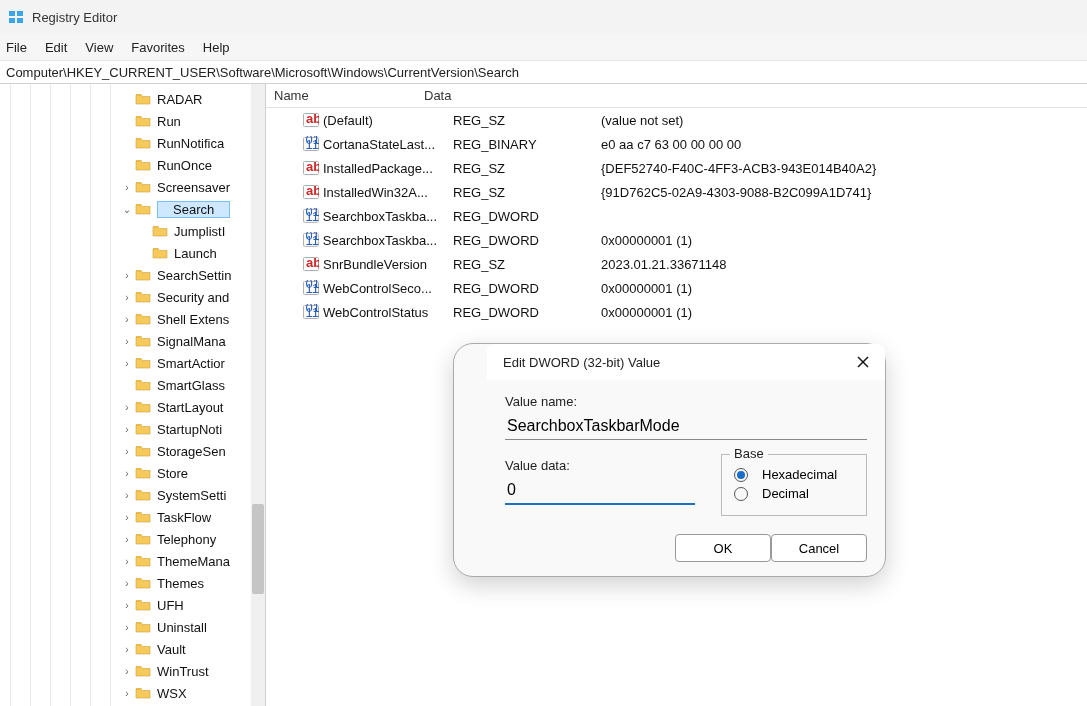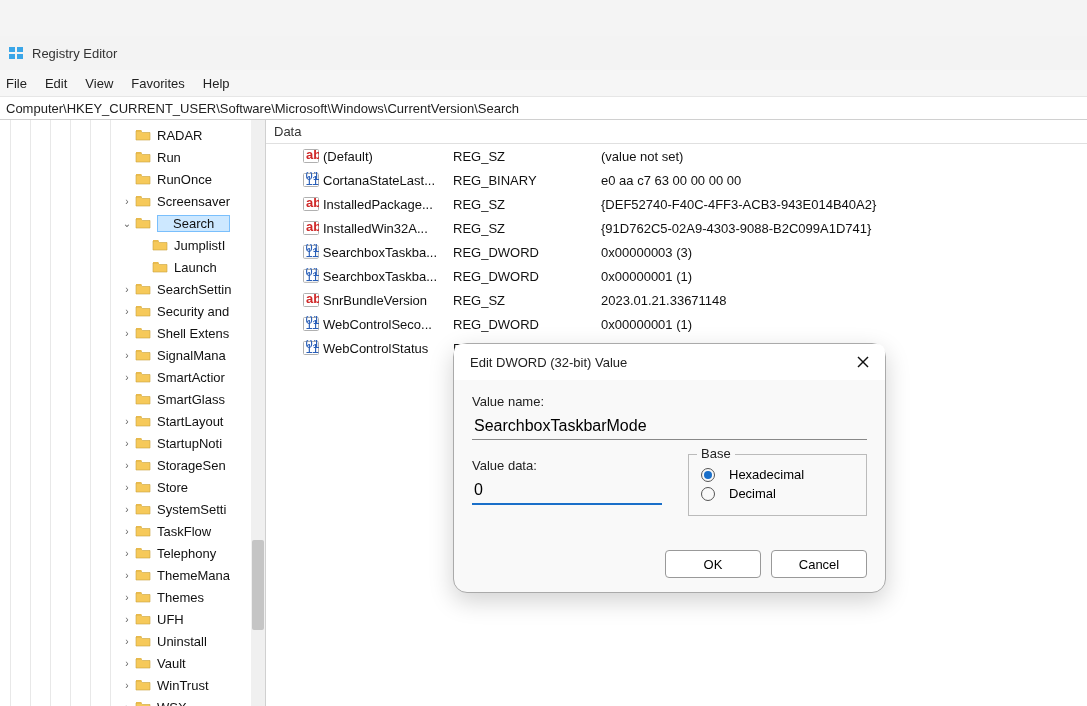--- a/index.html
+++ b/index.html
@@ -1,18 +1,18 @@
 <!DOCTYPE html>
 <html><head>
 <meta charset="utf-8">
 <style>
 * { box-sizing: border-box; font-family: "Segoe UI", Tahoma, sans-serif; font-size: 13px; }
 body { margin: 0; background: #f4f4f4; width: 1087px; height: 706px; overflow: hidden; position: relative; }
 
-.titlebar { height: 34px; display: flex; align-items: center; padding: 0 8px; background: #f3f3f3; margin-top: 36px; }
+.titlebar { height: 34px; display: flex; align-items: center; padding: 0 8px; background: #f3f3f3; }
 .regicon { width: 16px; height: 16px; margin-right: 8px; }
 .title { color: #333; }
 
 .menubar { height: 26px; display: flex; align-items: center; padding: 0 6px; background: #f6f6f6; gap: 18px; }
 .menubar span { color: #222; cursor: default; }
 
 .addressbar { height: 24px; display: flex; align-items: center; padding: 0 6px; background: #fff; border-top: 1px solid #e6e6e6; border-bottom: 1px solid #d0d0d0; color: #222; }
 
 .main { display: flex; height: calc(706px - 34px - 26px - 24px); background: #fff; }
 
@@ -37,36 +37,36 @@
 .row { display: flex; height: 24px; align-items: center; padding-left: 29px; }
 .cell { padding: 0 8px; overflow: hidden; text-overflow: ellipsis; white-space: nowrap; color: #111; }
 .cell.name { width: 150px; display: flex; align-items: center; gap: 4px; }
 .cell.type { width: 148px; }
 .cell.data { flex: 1; }
 .valicon { width: 16px; height: 16px; display:inline-block; }
 
 .tree-scroll { position: absolute; right: 0; top: 0; bottom: 0; width: 14px; background: #f0f0f0; }
 .tree-scroll .thumb { position: absolute; left: 1px; right: 1px; top: 420px; height: 90px; background: #c5c5c5; border-radius: 2px; }
 
-.dialog { position: absolute; left: 453px; top: 343px; width: 433px; background: #f9f9f9; border: 1px solid #aaa; border-radius: 14px; box-shadow: 0 8px 24px rgba(0,0,0,.18); }
+.dialog { position: absolute; left: 453px; top: 343px; width: 433px; background: #f9f9f9; border: 1px solid #aaa; border-radius: 20px; box-shadow: 0 8px 24px rgba(0,0,0,.18); padding-left: 33px; }
 .dlg-title { display: flex; align-items: center; justify-content: space-between; padding: 10px 14px 10px 16px; background: #fff; border-top-left-radius:8px; border-top-right-radius:8px; }
 .dlg-title span { color: #222; }
 .dlg-close { width: 16px; height: 16px; cursor: pointer; }
 .dlg-body { padding: 10px 18px 14px 18px; }
 .dlg-label { color: #222; margin-top: 4px; margin-bottom: 4px; }
 .dlg-input { width: 100%; border: none; border-bottom: 1px solid #888; background: transparent; padding: 4px 2px; font-size: 16px; outline: none; }
 .dlg-input.active { border-bottom: 2px solid #1a6fc9; }
 .dlg-row2 { display: flex; gap: 26px; margin-top: 14px; }
 .dlg-left { width: 190px; }
 .dlg-fieldset { border: 1px solid #bbb; padding: 8px 12px 10px 12px; position: relative; flex:1; }
 .dlg-fieldset .legend { position: absolute; top: -9px; left: 8px; background: #f9f9f9; padding: 0 4px; color: #222; }
 .radio { display: flex; align-items: center; gap: 14px; margin: 4px 0; }
 .radio .r { width: 14px; height: 14px; border: 1px solid #555; border-radius: 50%; display:inline-flex; align-items:center; justify-content:center; }
 .radio .r.checked::after { content:""; width:8px; height:8px; background:#1a6fc9; border-radius:50%; }
-.dlg-buttons { display: flex; justify-content: flex-end; gap: 10px; margin-top: 34px; }
+.dlg-buttons { display: flex; justify-content: flex-end; margin-top: 18px; }
 .dlg-btn { width: 96px; height: 28px; border: 1px solid #999; background: #fff; border-radius: 4px; cursor: pointer; }
 </style>
 </head>
 <body>
 
 <div class="titlebar">
   <span class="regicon">
     <svg viewBox="0 0 16 16">
         <rect x="1" y="2" width="6" height="5" fill="#3aa6e8"></rect>
         <rect x="9" y="2" width="6" height="5" fill="#3aa6e8"></rect>
@@ -119,20 +119,30 @@
           <span class="label">Run</span>
         </div>
         <div class="node" style="padding-left: 119px;">
           <span class="twisty empty">·</span>
           <span class="folder">
             <svg viewBox="0 0 16 14">
               <path d="M1 3 L6 3 L7.5 4.5 L15 4.5 L15 12 L1 12 Z" fill="#f6c95a" stroke="#caa33d" stroke-width="0.6"></path>
               <path d="M1 2 L6 2 L7 3 L1 3 Z" fill="#e8b94c"></path>
             </svg>
           </span>
+          <span class="label">RunNotifica</span>
+        </div>
+        <div class="node" style="padding-left: 119px;">
+          <span class="twisty empty">·</span>
+          <span class="folder">
+            <svg viewBox="0 0 16 14">
+              <path d="M1 3 L6 3 L7.5 4.5 L15 4.5 L15 12 L1 12 Z" fill="#f6c95a" stroke="#caa33d" stroke-width="0.6"></path>
+              <path d="M1 2 L6 2 L7 3 L1 3 Z" fill="#e8b94c"></path>
+            </svg>
+          </span>
           <span class="label">RunOnce</span>
         </div>
         <div class="node" style="padding-left: 119px;">
           <span class="twisty">›</span>
           <span class="folder">
             <svg viewBox="0 0 16 14">
               <path d="M1 3 L6 3 L7.5 4.5 L15 4.5 L15 12 L1 12 Z" fill="#f6c95a" stroke="#caa33d" stroke-width="0.6"></path>
               <path d="M1 2 L6 2 L7 3 L1 3 Z" fill="#e8b94c"></path>
             </svg>
           </span>
@@ -369,20 +379,21 @@
           <span class="label">WSX</span>
         </div>
       </div>
     <div class="tree-scroll">
         <div class="thumb"></div>
       </div>
   </div>
 
   <div class="list">
     <div class="cols">
+      <div class="col name">Name</div>
       <div class="col data">Data</div>
     </div>
     <div class="rows" id="rows">
         <div class="row">
           <div class="cell name">
             <span class="valicon"><svg viewBox="0 0 16 16">
                 <rect x="0.5" y="1.5" width="15" height="13" rx="1" fill="#fff" stroke="#b0b0b0"></rect>
                 <text x="3" y="11" font-size="8" font-weight="bold" fill="#d02828">ab</text>
               </svg></span>
             <span>(Default)</span>
@@ -427,21 +438,20 @@
         <div class="row">
           <div class="cell name">
             <span class="valicon"><svg viewBox="0 0 16 16">
                 <rect x="0.5" y="1.5" width="15" height="13" rx="1" fill="#fff" stroke="#b0b0b0"></rect>
                 <text x="2.5" y="8" font-size="5" fill="#2a5fb8">011</text>
                 <text x="2.5" y="13" font-size="5" fill="#2a5fb8">110</text>
               </svg></span>
             <span>SearchboxTaskba...</span>
           </div>
           <div class="cell type">REG_DWORD</div>
-          <div class="cell data">0x00000003 (3)</div>
         </div>
         <div class="row">
           <div class="cell name">
             <span class="valicon"><svg viewBox="0 0 16 16">
                 <rect x="0.5" y="1.5" width="15" height="13" rx="1" fill="#fff" stroke="#b0b0b0"></rect>
                 <text x="2.5" y="8" font-size="5" fill="#2a5fb8">011</text>
                 <text x="2.5" y="13" font-size="5" fill="#2a5fb8">110</text>
               </svg></span>
             <span>SearchboxTaskba...</span>
           </div>

